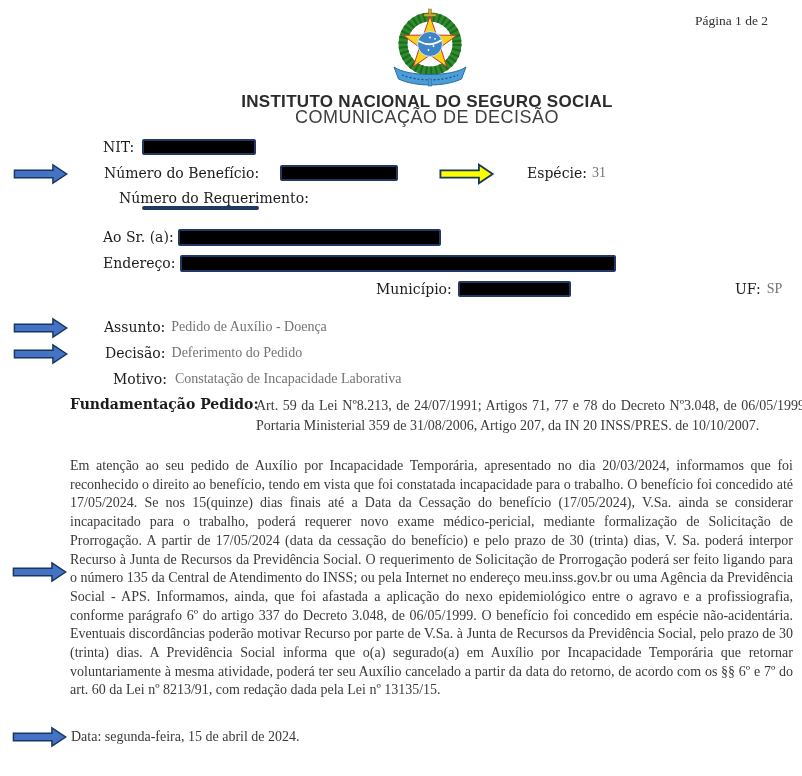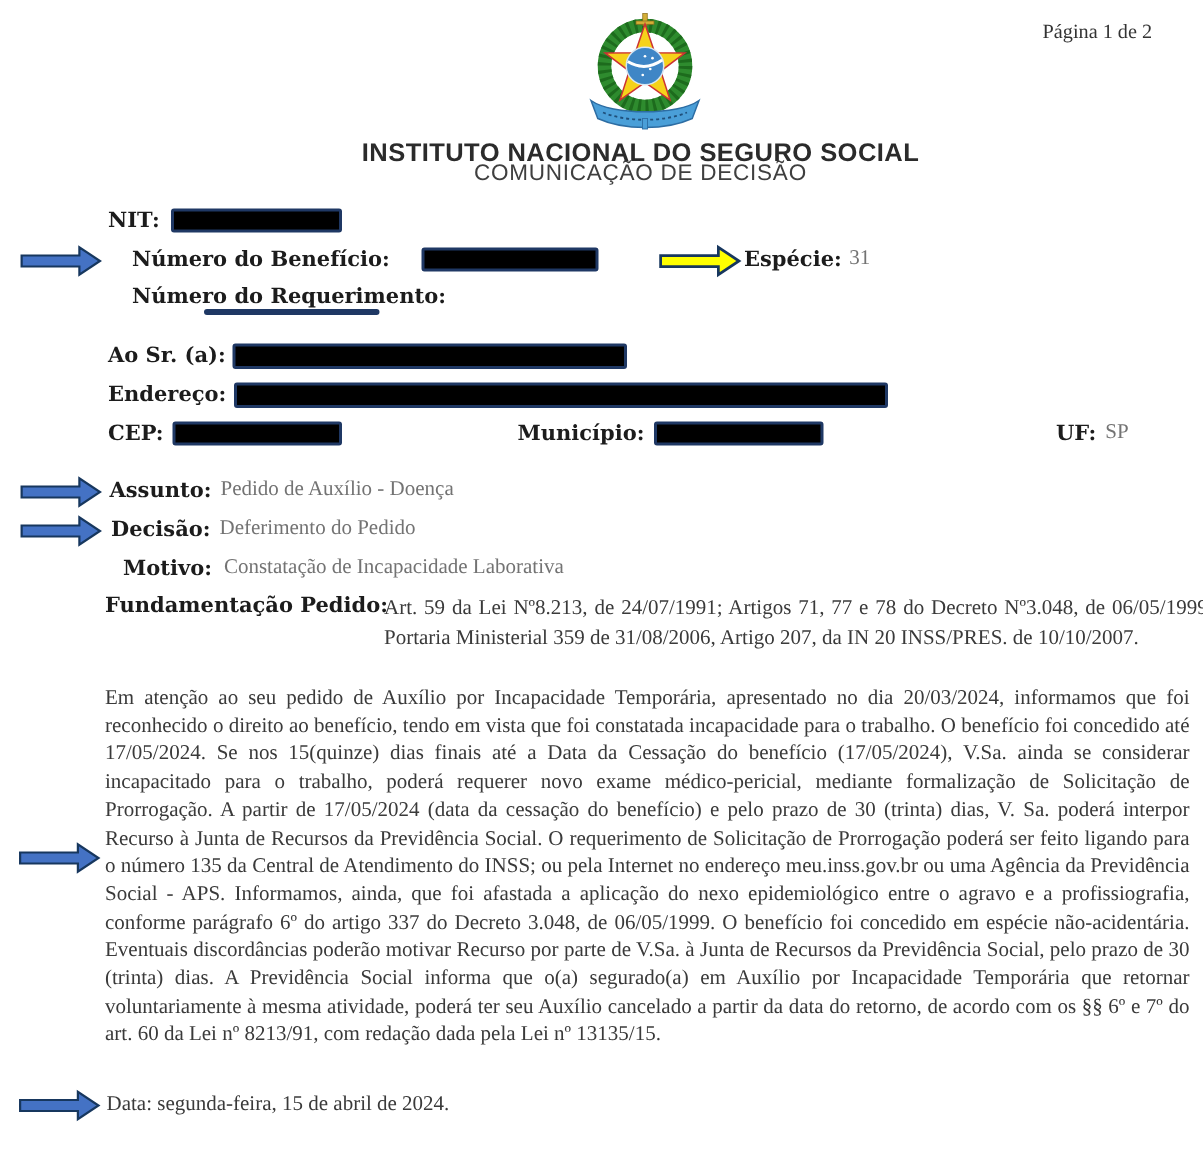--- a/index.html
+++ b/index.html
@@ -7,37 +7,37 @@
     --redaction-fill:#000000; --redaction-border:#1f3864;
     --emblem-green:#2e8b2e; --emblem-yellow:#f6d21a; --emblem-blue:#4a9fd8; --emblem-red:#cc3333;
   }
   html,body{margin:0;padding:0;background:#ffffff;}
   .page{
     position:relative; width:802px; height:776px; background:#ffffff; overflow:hidden;
     font-family:"Liberation Serif","DejaVu Serif",serif; color:#3a3a3a;padding-left:12px;
   }
   .abs{position:absolute;}
   .row{position:absolute; display:flex; align-items:center; height:18px; white-space:nowrap;}
-  .label{font-family:"DejaVu Serif",serif; font-weight:bold; font-size:14px; color:#1c1c1c;}
+  .label{font-family:"DejaVu Serif",serif; font-weight:normal; font-size:14px; color:#1c1c1c;margin-left:31px;}
   .value{font-size:14px; color:#737373;}
   .redaction{
     background:var(--redaction-fill); border:2px solid var(--redaction-border);
     border-radius:2px; display:inline-block; box-sizing:border-box;
   }
   .arrow{position:absolute; width:60px; height:22px; overflow:visible;}
   .arrow polygon{stroke-linejoin:miter;}
   .arrow.blue polygon{fill:var(--arrow-blue); stroke:var(--arrow-outline); stroke-width:1.6;}
   .arrow.yellow polygon{fill:var(--arrow-yellow); stroke:var(--arrow-outline); stroke-width:2;}
   .page-number{font-size:13.5px; color:#333;}
   .org-name{
     font-family:"Liberation Sans",sans-serif; font-weight:bold; font-size:17px;
     letter-spacing:.3px; color:#2b2b2b; text-align:center; width:400px;
   }
   .doc-title{
-    font-family:"Liberation Sans",sans-serif; font-size:15px; letter-spacing:.5px;
+    font-family:"Liberation Sans",sans-serif; font-size:18px; letter-spacing:.5px;
     color:#3f3f3f; text-align:center; width:400px;
   }
   .legal-label{font-family:"DejaVu Serif",serif; font-weight:bold; font-size:14px; color:#1c1c1c;}
   .legal-text,.body-text{
     font-size:14px; color:#3a3a3a; text-align:justify;
   }
   .legal-text{width:553px; line-height:20px;}
   .body-text{width:723px; line-height:18.7px;}
   .date-line{font-size:14px; color:#3a3a3a;}
   
@@ -79,21 +79,21 @@
   <div class="abs doc-title" style="left:227px; top:107px;">COMUNICAÇÃO DE DECISÃO</div>
 
   <div class="row" style="left:72px; top:138px;">
     <span class="label">NIT:</span>
     <span class="redaction" style="width:114px; height:16px; margin-left:8px;"></span>
   </div>
 
   <svg class="arrow blue" style="left:11px; top:163px;" viewBox="0 0 60 24">
     <polygon points="1,8 43,8 43,2 58,12 43,22 43,16 1,16"></polygon>
   </svg>
-  <div class="row" style="left:88px; top:164px;gap:13px;">
+  <div class="row" style="left:73px; top:164px;gap:13px;">
     <span class="label">Número do Benefício:</span>
     <span class="redaction" style="width:118px; height:16px; margin-left:8px;"></span>
   </div>
 
   <svg class="arrow yellow" style="left:437px; top:163px;" viewBox="0 0 60 24">
     <polygon points="1,8 43,8 43,2 58,12 43,22 43,16 1,16"></polygon>
   </svg>
   <div class="row" style="left:496px; top:164px;">
     <span class="label">Espécie:</span>
     <span class="value" style="margin-left:5px;">31</span>
@@ -107,24 +107,20 @@
   <div class="row" style="left:72px; top:228px;">
     <span class="label">Ao Sr. (a):</span>
     <span class="redaction" style="width:263px; height:17px; margin-left:4px;"></span>
   </div>
 
   <div class="row" style="left:72px; top:254px;">
     <span class="label">Endereço:</span>
     <span class="redaction" style="width:436px; height:17px; margin-left:5px;"></span>
   </div>
 
-  <div class="row" style="left:72px; top:280px;">
-    <span class="label">CEP:</span>
-    <span class="redaction" style="width:113px; height:16px; margin-left:6px;"></span>
-  </div>
   <div class="row" style="left:345px; top:280px;">
     <span class="label">Município:</span>
     <span class="redaction" style="width:113px; height:16px; margin-left:6px;"></span>
   </div>
   <div class="row" style="left:704px; top:280px;">
     <span class="label">UF:</span>
     <span class="value" style="margin-left:6px;">SP</span>
   </div>
 
   <svg class="arrow blue" style="left:11px; top:317px;" viewBox="0 0 60 24">

